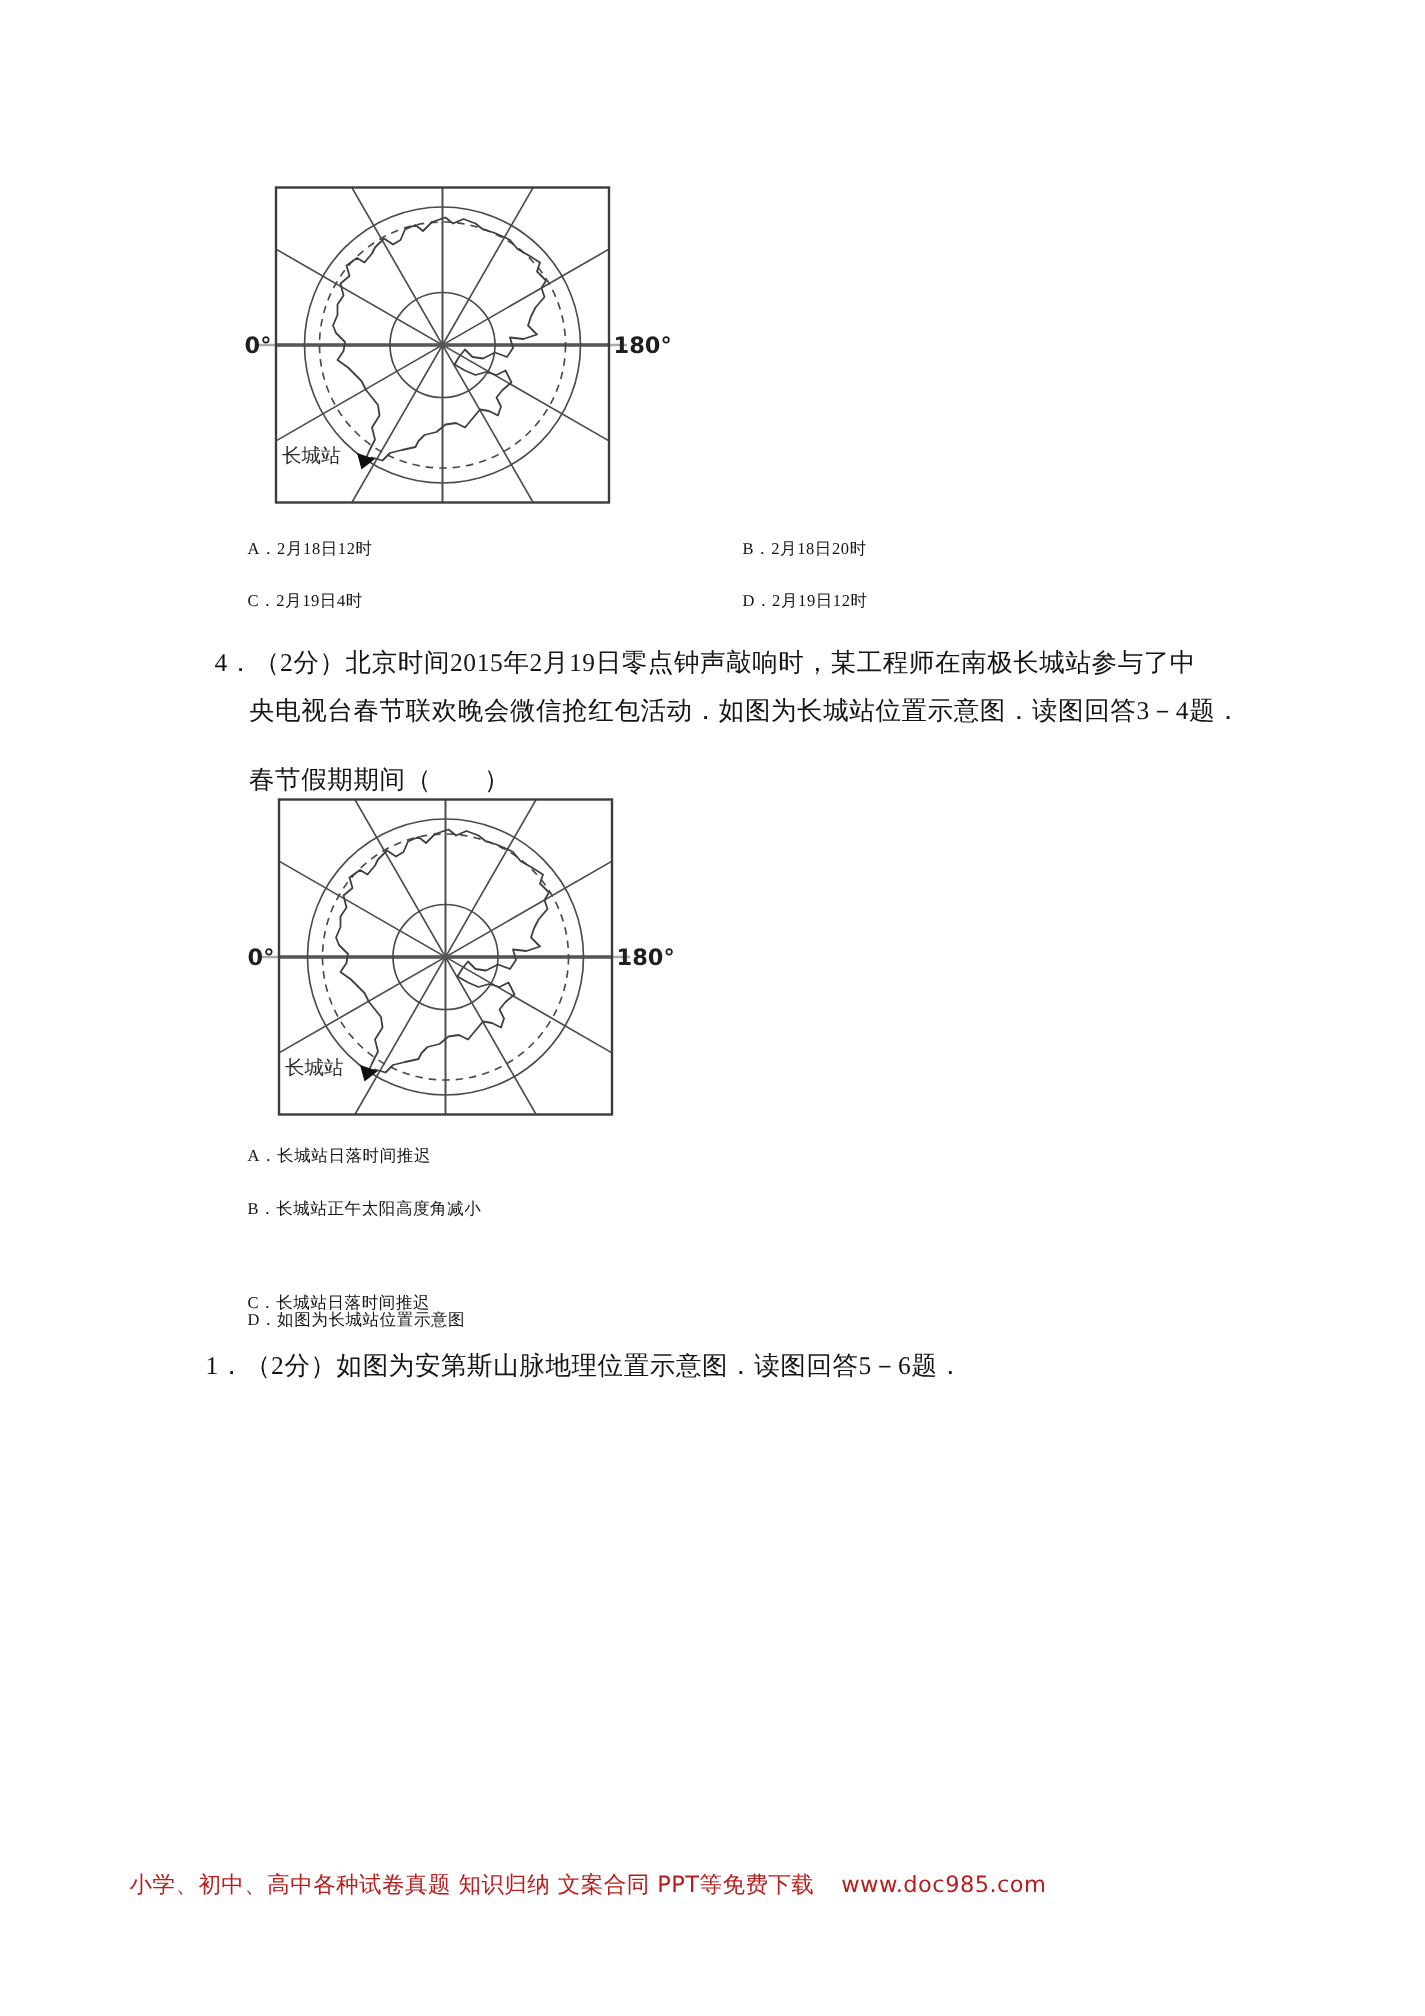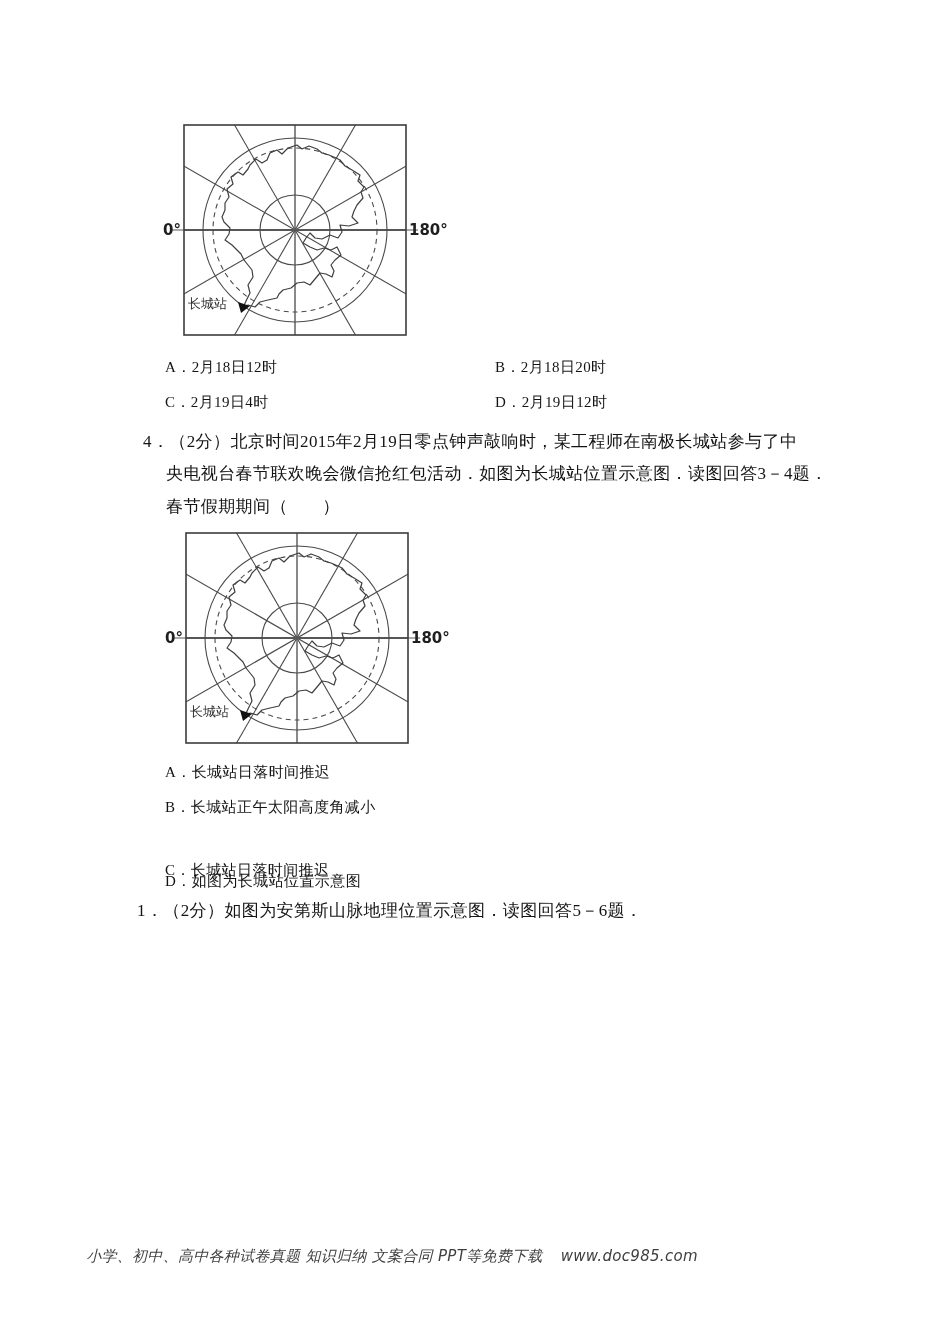--- a/index.html
+++ b/index.html
@@ -3,34 +3,34 @@
 <meta charset="utf-8">
 <style>
   html,body{margin:0;padding:0;}
   body{
     width:950px;height:1344px;position:relative;background:#ffffff;
     font-family:"Liberation Serif","DejaVu Serif",serif;color:#141414;
     overflow:hidden;
   }
   .abs{position:absolute;}
   .qline{font-size:17px;letter-spacing:.4px;white-space:nowrap;}
-  .opt{font-size:15px;letter-spacing:.4px;white-space:nowrap;}
+  .opt{font-size:11px;letter-spacing:.4px;white-space:nowrap;}
   .map-svg{position:absolute;}
   .deg-label{
     font-family:"DejaVu Sans","Liberation Sans",sans-serif;
     font-size:15px;font-weight:600;fill:#1f1f1f;
   }
   .station-label{
     font-family:"DejaVu Sans","Liberation Sans",sans-serif;
     font-size:13px;fill:#2d2d2d;
   }
   .footer{
     position:absolute;top:1247px;left:0;width:784px;text-align:center;
     font-family:"DejaVu Sans","Liberation Sans",sans-serif;
-    font-size:15px;color:#404040;letter-spacing:.3px;font-style:italic;
+    font-size:15px;color:#b91c1c;letter-spacing:.3px;
   }
   .footer .url{margin-left:18px;}
 </style>
 </head>
 <body>
 
 <svg class="map-svg" style="left:158px;top:122px" width="290" height="216" viewBox="0 0 290 216">
   <defs>
     <clipPath id="sqclip1">
         <rect x="26" y="3" width="222" height="210"></rect>
@@ -56,21 +56,21 @@
   <text x="30" y="186" class="station-label">长城站</text>
 </svg>
 
 <div class="abs opt" style="left:165px;top:358px">A．2月18日12时</div>
 <div class="abs opt" style="left:495px;top:358px">B．2月18日20时</div>
 <div class="abs opt" style="left:165px;top:393px">C．2月19日4时</div>
 <div class="abs opt" style="left:495px;top:393px">D．2月19日12时</div>
 
 <div class="abs qline" style="left:143px;top:430px">4．（2分）北京时间2015年2月19日零点钟声敲响时，某工程师在南极长城站参与了中</div>
 <div class="abs qline" style="left:166px;top:462px">央电视台春节联欢晚会微信抢红包活动．如图为长城站位置示意图．读图回答3－4题．</div>
-<div class="abs qline" style="left:166px;top:495px">春节假期期间（　　）</div>
+<div class="abs qline" style="left:166px;top:508px">春节假期期间（　　）</div>
 
 <svg class="map-svg" style="left:160px;top:530px" width="290" height="216" viewBox="0 0 290 216">
   <defs>
     <clipPath id="sqclip2">
         <rect x="26" y="3" width="222" height="210"></rect>
       </clipPath>
   </defs>
   <line x1="12" y1="108" x2="260" y2="108" stroke="#ababab" stroke-width="1.8"></line>
   <g clip-path="url(#sqclip2)" stroke="#4a4a4a" stroke-width="1.1" fill="none">
     <line x1="-2" y1="188" x2="276" y2="28"></line>

